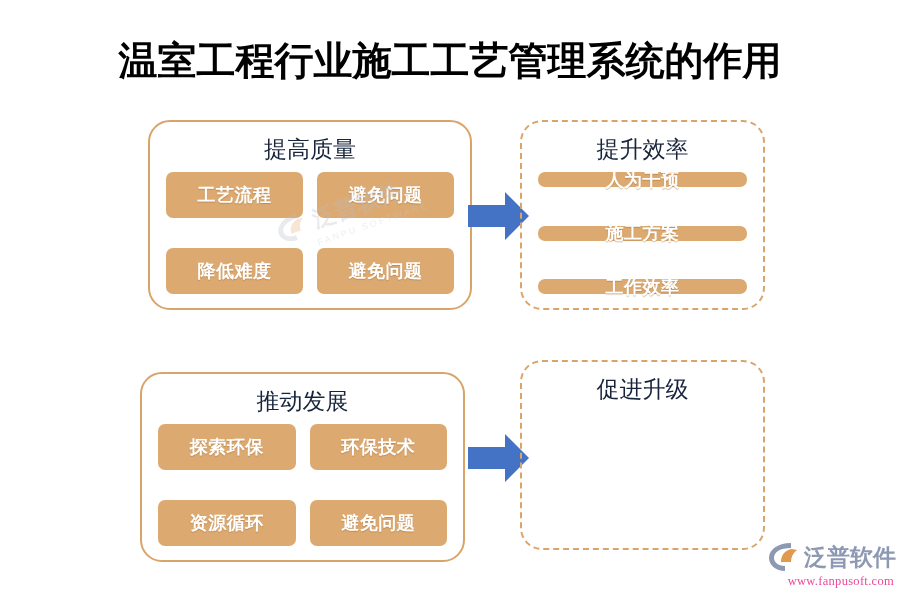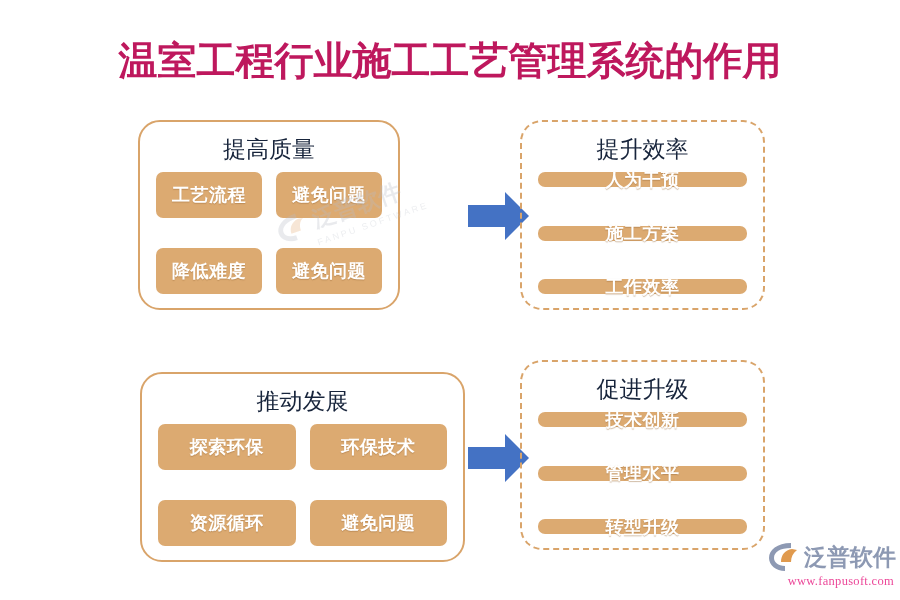--- a/index.html
+++ b/index.html
@@ -22,21 +22,21 @@
 
   
   #page-title {
     position: absolute;
     left: 0;
     top: 38px;
     width: 900px;
     text-align: center;
     font-size: 39px;
     font-weight: bold;
-    color: #be185d;
+    color: #000000;
     letter-spacing: 0px;
     line-height: 1.2;
     text-shadow: 1px 1px 0 rgba(255,255,255,0.9);
     white-space: nowrap;
   }
 
   
   .panel {
     position: absolute;
     box-sizing: border-box;
@@ -198,21 +198,21 @@
     white-space: nowrap;
   }
 </style>
 </head>
 <body>
 
 <div id="page">
 
   <div id="page-title">温室工程行业施工工艺管理系统的作用</div>
 
-  <div class="panel solid" style="left:138px; top:120px; width:262px; height:190px;">
+  <div class="panel solid" style="left:148px; top:120px; width:324px; height:190px;">
     <div class="panel-heading">提高质量</div>
     <div class="panel-body grid2">
       <div class="pill">工艺流程</div>
       <div class="pill">避免问题</div>
       <div class="pill">降低难度</div>
       <div class="pill">避免问题</div>
     </div>
   </div>
 
   <div id="watermark">
@@ -254,25 +254,20 @@
   </div>
 
   <div class="arrow" style="left:468px; top:432px;">
     <svg viewBox="0 0 62 52" width="62" height="52" aria-hidden="true">
       <path d="M0 15 L37 15 L37 2 L61 26 L37 50 L37 37 L0 37 Z" fill="#4472c4"></path>
     </svg>
   </div>
 
   <div class="panel dashed" style="left:520px; top:360px; width:245px; height:190px;">
     <div class="panel-heading">促进升级</div>
-    <div class="panel-body stack">
-      <div class="pill">技术创新</div>
-      <div class="pill">管理水平</div>
-      <div class="pill">转型升级</div>
-    </div>
   </div>
 
   <div id="brand-logo">
     <div class="brand-row">
       <div class="brand-mark">
         <svg viewBox="0 0 32 30" width="32" height="30" aria-hidden="true">
           <path d="M23 1 C9 1 1 8 1 16 C1 23 8 29 17 29 L17 24 C10 24 6 20 6 16 C6 10 12 6 23 6 Z" fill="#8d99b3"></path>
           <path d="M24 7 C17 8 13 13 13 20 L23 20 C23 15 25 11 29 8 Z" fill="#e09a4e"></path>
         </svg>
       </div>

